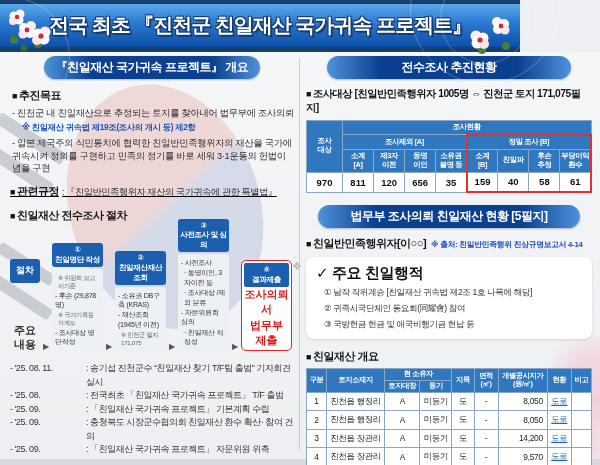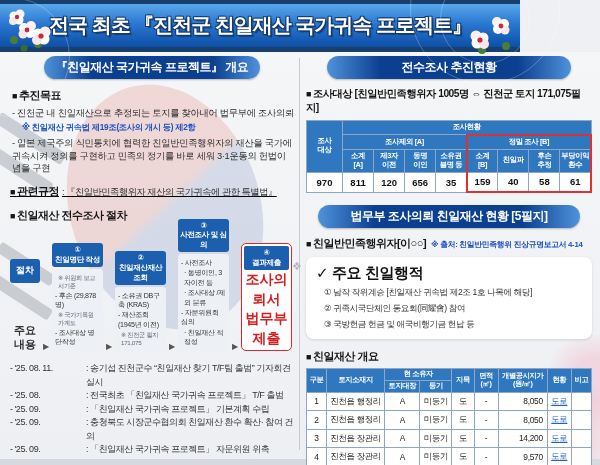--- a/index.html
+++ b/index.html
@@ -75,21 +75,21 @@
   .step-head { background:#1b5fae; color:#fff; border-radius:3px; font-size:7.6px; font-weight:bold;
     text-align:center; line-height:1.3; padding:2px 1px; min-height:24px; letter-spacing:-0.4px; }
   .step-body { background:#edf0f5; margin-top:2px; border-radius:3px; flex:1; padding:4px 3px;
     font-size:7.1px; color:#333; line-height:1.32; letter-spacing:-0.3px; }
   .ln { margin-top:1px; }
   .ln.note { color:#667; font-size:6.2px; padding-left:3px; }
   .ln.sub { padding-left:3px; }
   .step-red { border:1.5px solid #d42a2a; border-radius:5px; padding:2px; background:#fdfdfd; }
   .step-red .step-head { border-radius:2px; }
   .result-body { flex:1; display:flex; align-items:center; justify-content:center; text-align:center;
-    color:#d41f1f; font-weight:bold; font-size:14px; white-space:pre-line; line-height:1.4; }
+    color:#d41f1f; font-weight:bold; font-size:11px; white-space:pre-line; line-height:1.4; }
 
   
   .tl-wrap { margin-top:11px; }
   .tl-list { margin-top:4px; }
   .tl-row { display:grid; grid-template-columns:76px 1fr; font-size:9px; color:#333;
     line-height:1.5; letter-spacing:-0.45px; }
   .tl-date { white-space:nowrap; }
 
   
   table { border-collapse:collapse; width:100%; table-layout:fixed; background:#fff; }

